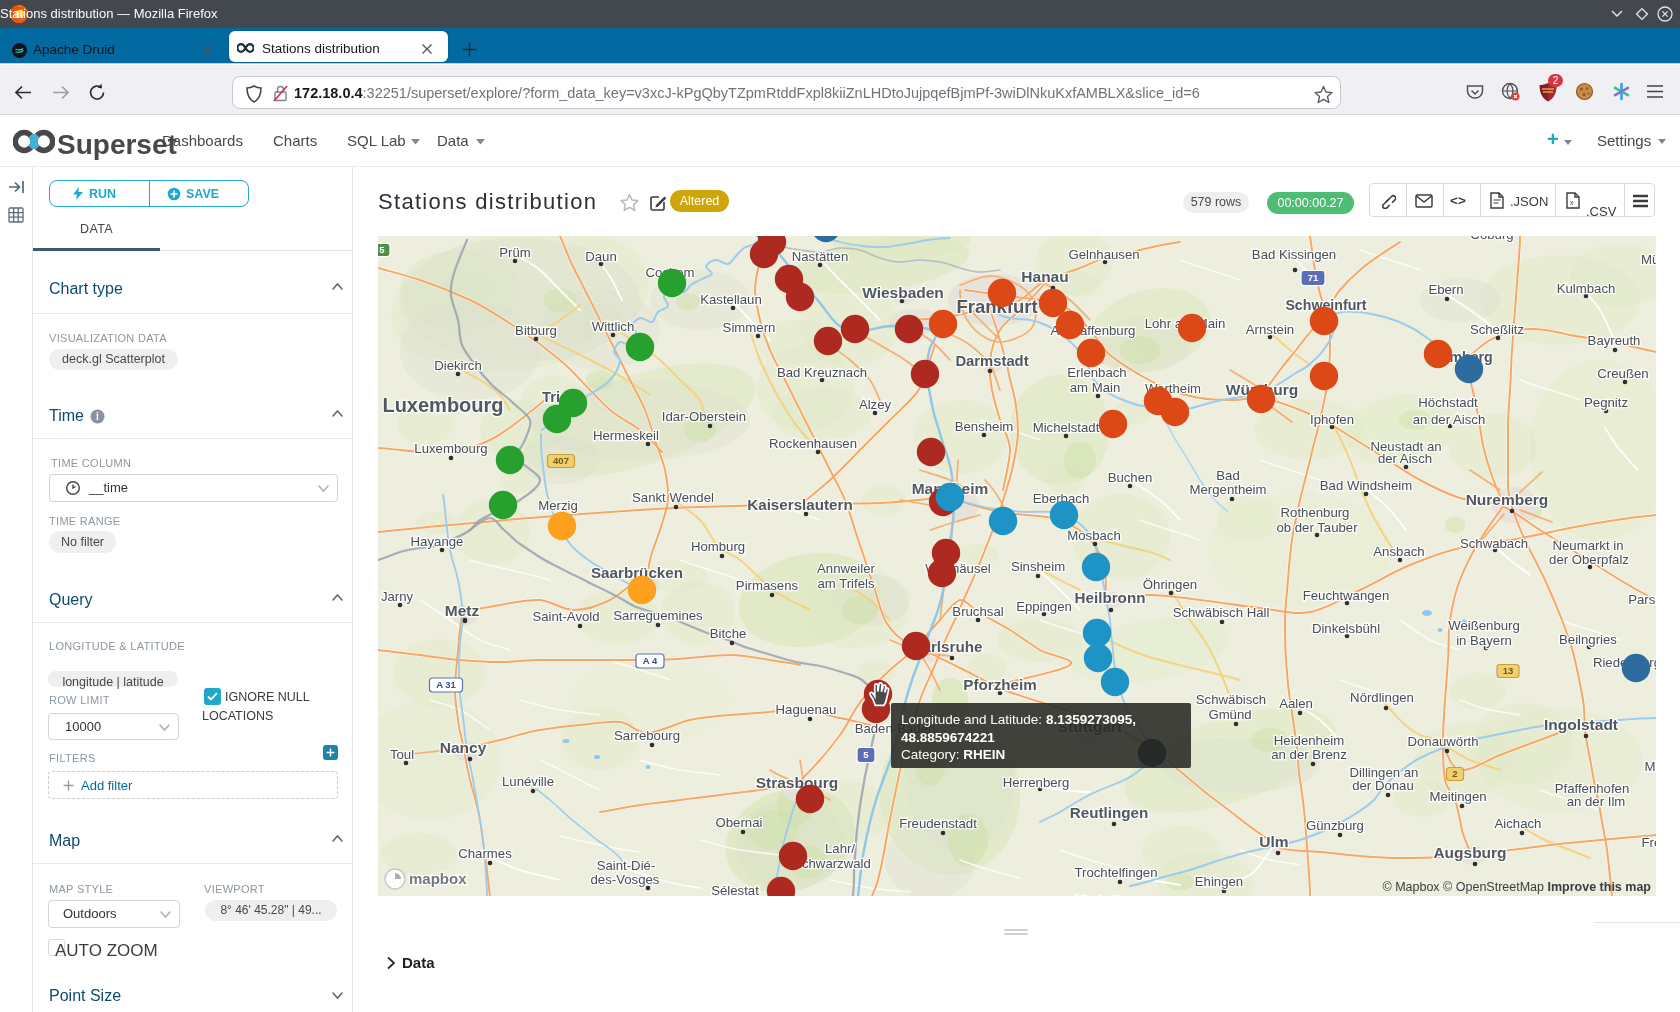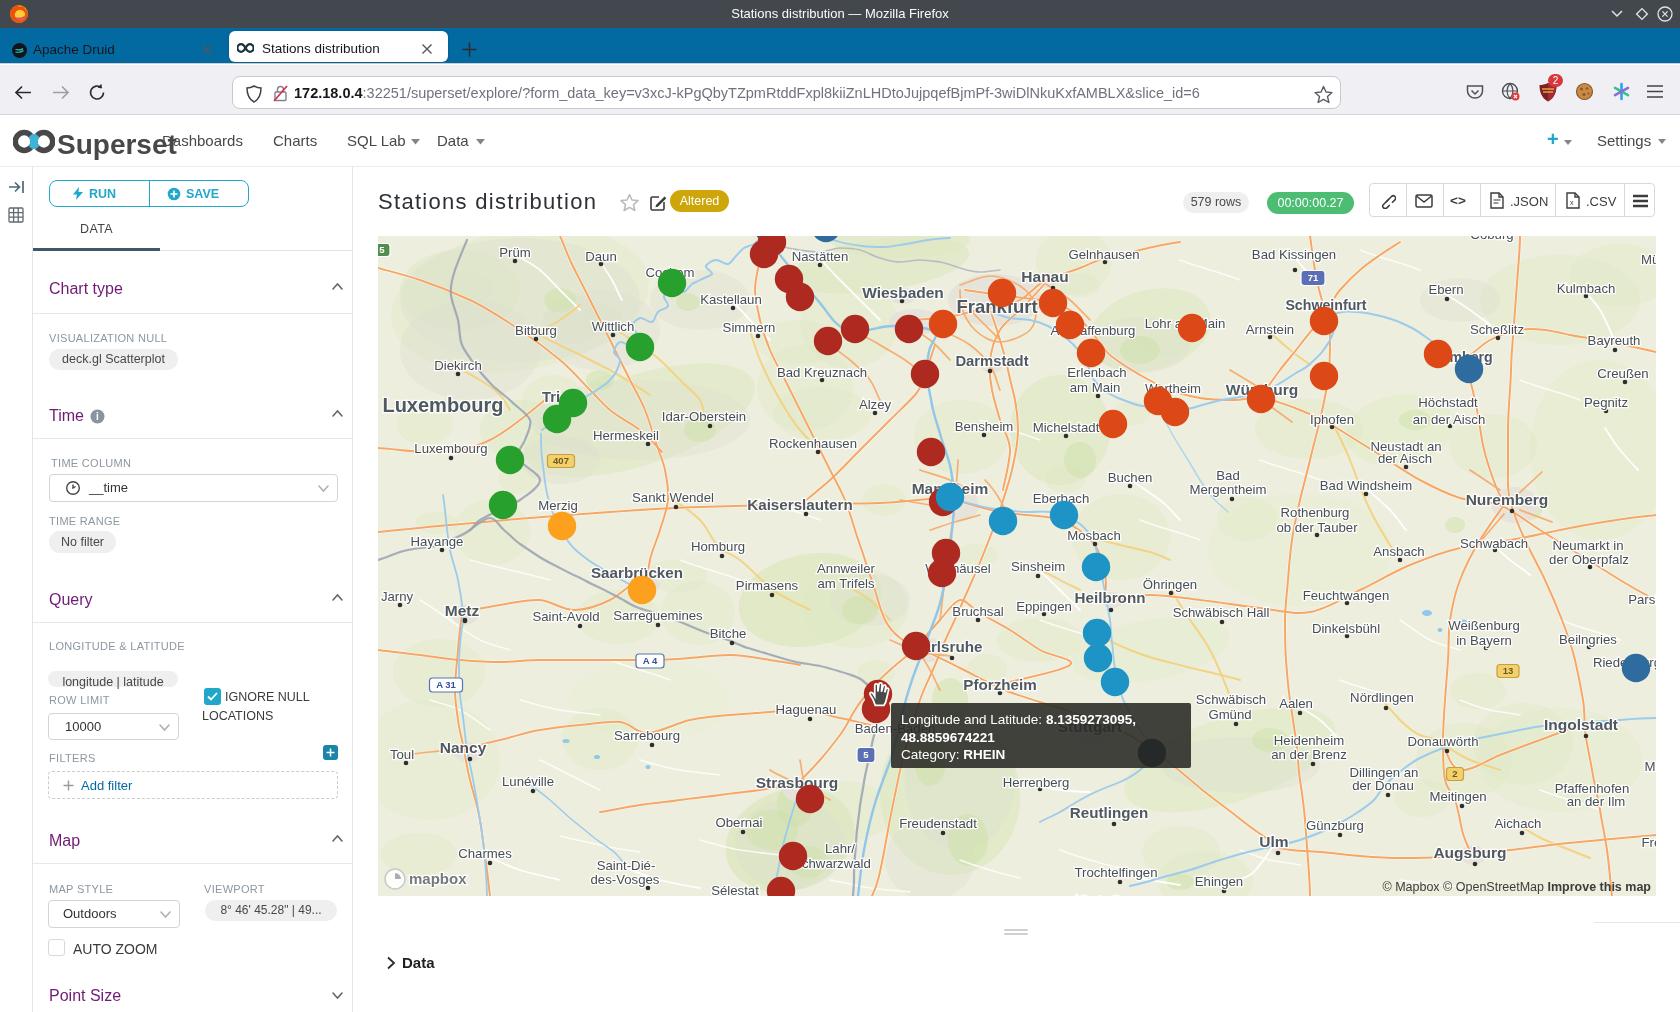--- a/index.html
+++ b/index.html
@@ -1,31 +1,31 @@
 <!DOCTYPE html>
 <html><head><meta charset="utf-8"><title>Stations distribution</title><style>
 *{margin:0;padding:0;box-sizing:border-box}
 html,body{width:1680px;height:1012px;overflow:hidden}
 #page{position:relative;width:1680px;height:1012px;background:#fff;
  font-family:"Liberation Sans",sans-serif;overflow:hidden}
 .abs{position:absolute}
 #titlebar{left:0;top:0;width:1680px;height:28px;background:#43484e;color:#fbfbfe}
-#titlebar .t{position:absolute;left:0;right:0;top:6px;text-align:center;font-size:13px;color:#fbfbfe}
+#titlebar .t{position:absolute;left:0;right:0;top:6px;text-align:left;font-size:13px;color:#fbfbfe}
 #tabbar{left:0;top:28px;width:1680px;height:36px;background:#0369a1;border-bottom:1px solid #ccccd2}
 #urlrow{left:0;top:65px;width:1680px;height:50px;background:#f0f0f4;border-bottom:1px solid #d4d4da}
 #urlbox{position:absolute;left:232px;top:11px;width:1109px;height:33px;background:#fff;border:1px solid #c8c8ce;border-radius:8px}
 #appbar{left:0;top:115px;width:1680px;height:52px;background:#fff;border-bottom:1px solid #ececec}
 #rail{left:0;top:167px;width:33px;height:845px;background:#fff;border-right:1px solid #e4e4e4}
 #panel{left:33px;top:167px;width:320px;height:845px;background:#fff;border-right:1px solid #e4e4e4;overflow:hidden}
 #chartarea{left:354px;top:167px;width:1326px;height:845px;background:#fff}
 .tab2{position:absolute;left:229px;top:3px;width:219px;height:31px;background:#fff;border-radius:6px;box-shadow:0 0 2px rgba(0,0,0,.25)}
 .tabtxt{font-size:13.5px;color:#17161c}
 .navtxt{font-size:15px;color:#484848}
 .lbl{position:absolute;font-size:11px;color:#8c97a1;letter-spacing:.3px}
-.sect{position:absolute;font-size:16px;color:#701a75;font-weight:400}
+.sect{position:absolute;font-size:16px;color:#0c4a6e;font-weight:400}
 .pill{position:absolute;background:#efefef;border-radius:11px;font-size:12.5px;color:#484848;text-align:center}
 .sel{position:absolute;background:#fff;border:1px solid #d4d4d4;border-radius:4px}
 .hr{position:absolute;height:1px;background:#e8e8e8}
 .cb{position:absolute;width:17px;height:17px;border-radius:3px}
 svg text{font-family:"Liberation Sans",sans-serif}
 </style></head><body>
 <div id="page">
 <div id="titlebar" class="abs">
  <svg class="abs" style="left:9px;top:4px" width="20" height="20" viewBox="0 0 20 20">
   <circle cx="10" cy="10" r="9" fill="#ff9500"></circle>
@@ -185,21 +185,21 @@
         <span class="abs" style="left:136px;top:6px;font-size:12.5px;font-weight:bold;color:#20a7c9">SAVE</span>
       </div>
       <span class="abs" style="left:47px;top:55px;font-size:12.5px;color:#444;letter-spacing:.4px">DATA</span>
       <div class="abs" style="left:0;top:83px;width:320px;height:1px;background:#e3e3e3"></div>
       <div class="abs" style="left:0;top:81px;width:127px;height:3px;background:#3f5869"></div>
       <span class="sect" style="left:16px;top:113px">Chart type</span>
       <svg class="abs" style="left:298px;top:114px" width="13" height="12">
         <path d="M2,8 L6.5,3 L11,8" fill="none" stroke="#666" stroke-width="1.6" stroke-linecap="round"></path>
       </svg>
       <div class="hr" style="left:0;top:146px;width:320px"></div>
-      <span class="lbl" style="left:16px;top:165px">VISUALIZATION NULL</span>
+      <span class="lbl" style="left:16px;top:165px">VISUALIZATION DATA</span>
       <div class="pill" style="left:16px;top:182px;width:129px;height:21px;line-height:21px">deck.gl Scatterplot</div>
       <span class="sect" style="left:16px;top:240px">Time</span>
       <svg class="abs" style="left:57px;top:242px" width="15" height="15">
         <circle cx="7.5" cy="7.5" r="7" fill="#8a939e"></circle>
         <text x="7.5" y="11" text-anchor="middle" font-size="10" fill="#fff" font-weight="bold">i</text>
       </svg>
       <svg class="abs" style="left:298px;top:241px" width="13" height="12">
         <path d="M2,8 L6.5,3 L11,8" fill="none" stroke="#666" stroke-width="1.6" stroke-linecap="round"></path>
       </svg>
       <div class="hr" style="left:0;top:271px;width:320px"></div>
@@ -251,21 +251,21 @@
       <div class="hr" style="left:0;top:696px;width:320px"></div>
       <span class="lbl" style="left:16px;top:716px">MAP STYLE</span>
       <span class="lbl" style="left:171px;top:716px">VIEWPORT</span>
       <div class="sel" style="left:15px;top:733px;width:132px;height:28px"></div>
       <span class="abs" style="left:30px;top:739px;font-size:13px;color:#333">Outdoors</span>
       <svg class="abs" style="left:126px;top:741px" width="13" height="12">
         <path d="M2,4 L6.5,9 L11,4" fill="none" stroke="#b0b0b0" stroke-width="1.6" stroke-linecap="round"></path>
       </svg>
       <div class="pill" style="left:172px;top:733px;width:132px;height:21px;line-height:21px;font-size:12px">8° 46' 45.28" | 49...</div>
       <div class="cb" style="left:15px;top:772px;background:#fff;border:1px solid #d9d9d9"></div>
-      <span class="abs" style="left:40px;top:774px;font-size:14px;color:#3b3b3b">AUTO ZOOM</span>
+      <span class="abs" style="left:22px;top:774px;font-size:17px;color:#3b3b3b">AUTO ZOOM</span>
       <span class="sect" style="left:16px;top:820px">Point Size</span>
       <svg class="abs" style="left:298px;top:822px" width="13" height="12">
         <path d="M2,4 L6.5,9 L11,4" fill="none" stroke="#666" stroke-width="1.6" stroke-linecap="round"></path>
       </svg>
     </div>
     <div id="chartarea" class="abs"></div>
     <svg class="abs" style="left:378px;top:236px" width="1278" height="660" viewBox="0 0 1278 660">
       <rect width="1278" height="660" fill="#edeedd"></rect>
       <ellipse cx="142" cy="64" rx="130" ry="70" fill="#e3ebcb" opacity="0.59" transform="rotate(-10 142 64)"></ellipse>
       <ellipse cx="262" cy="184" rx="120" ry="45" fill="#dde7bf" opacity="0.56" transform="rotate(-18 262 184)"></ellipse>
@@ -867,21 +867,21 @@
       <path d="M1,1 h8 l4,4 v11 h-12z" stroke="#3c3c3c" stroke-width="1.4" fill="none"></path>
       <path d="M9,1 v4 h4" stroke="#3c3c3c" stroke-width="1.4" fill="none"></path>
       <path d="M3.5,8 h7 M3.5,11 h5" stroke="#3c3c3c" stroke-width="1.2"></path>
     </svg>
     <span class="abs" style="left:1510px;top:194px;font-size:13px;color:#3c3c3c">.JSON</span>
     <svg class="abs" style="left:1566px;top:192px" width="14" height="17" viewBox="0 0 14 17">
       <path d="M1,1 h8 l4,4 v11 h-12z" stroke="#3c3c3c" stroke-width="1.4" fill="none"></path>
       <path d="M9,1 v4 h4" stroke="#3c3c3c" stroke-width="1.4" fill="none"></path>
       <text x="4" y="13" font-size="7" fill="#3c3c3c">x</text>
     </svg>
-    <span class="abs" style="left:1586px;top:194px;font-size:13px;color:#3c3c3c">.CSV</span>
+    <span class="abs" style="left:1586px;top:204px;font-size:13px;color:#3c3c3c">.CSV</span>
     <svg class="abs" style="left:1632px;top:194px" width="17" height="14">
       <path d="M1,2 h15 M1,7 h15 M1,12 h15" stroke="#3c3c3c" stroke-width="2.4"></path>
     </svg>
     <div class="abs" style="left:891px;top:703px;width:300px;height:65px;background:rgba(40,41,36,.88);color:#fff;font-size:13.5px;border-radius:2px;padding:8px 0 16px 10px;line-height:17.5px">Longitude and Latitude: <b>8.1359273095,</b><br><b>48.8859674221</b><br>Category: <b>RHEIN</b></div>
     <svg class="abs" style="left:864px;top:679px" width="30" height="30" viewBox="0 0 24 24">
       <path d="M9,21 L7,16 C5,13 4,11.5 5.2,10.8 C6,10.4 7,11 7.8,12.4 L8.6,13.8 L8.6,5.2 a1.25,1.25 0 0,1 2.5,0 L11.1,10 L12,4.2 a1.2,1.2 0 0,1 2.4,0.3 L14,10.2 L15.2,5.8 a1.15,1.15 0 0,1 2.25,0.5 L16.6,10.8 L17.6,8 a1.1,1.1 0 0,1 2.1,0.7 L18,16 C17.6,18.5 16.8,20 16,21z" fill="#4a4a4a" stroke="#fff" stroke-width="1.4"></path>
     </svg>
     <div class="abs" style="left:1594px;top:922px;width:86px;height:1px;background:#e6e6e6"></div>
     <div class="abs" style="left:1004px;top:929px;width:24px;height:2px;background:#d0d0d0;border-radius:1px"></div>
     <div class="abs" style="left:1004px;top:933px;width:24px;height:2px;background:#d0d0d0;border-radius:1px"></div>

